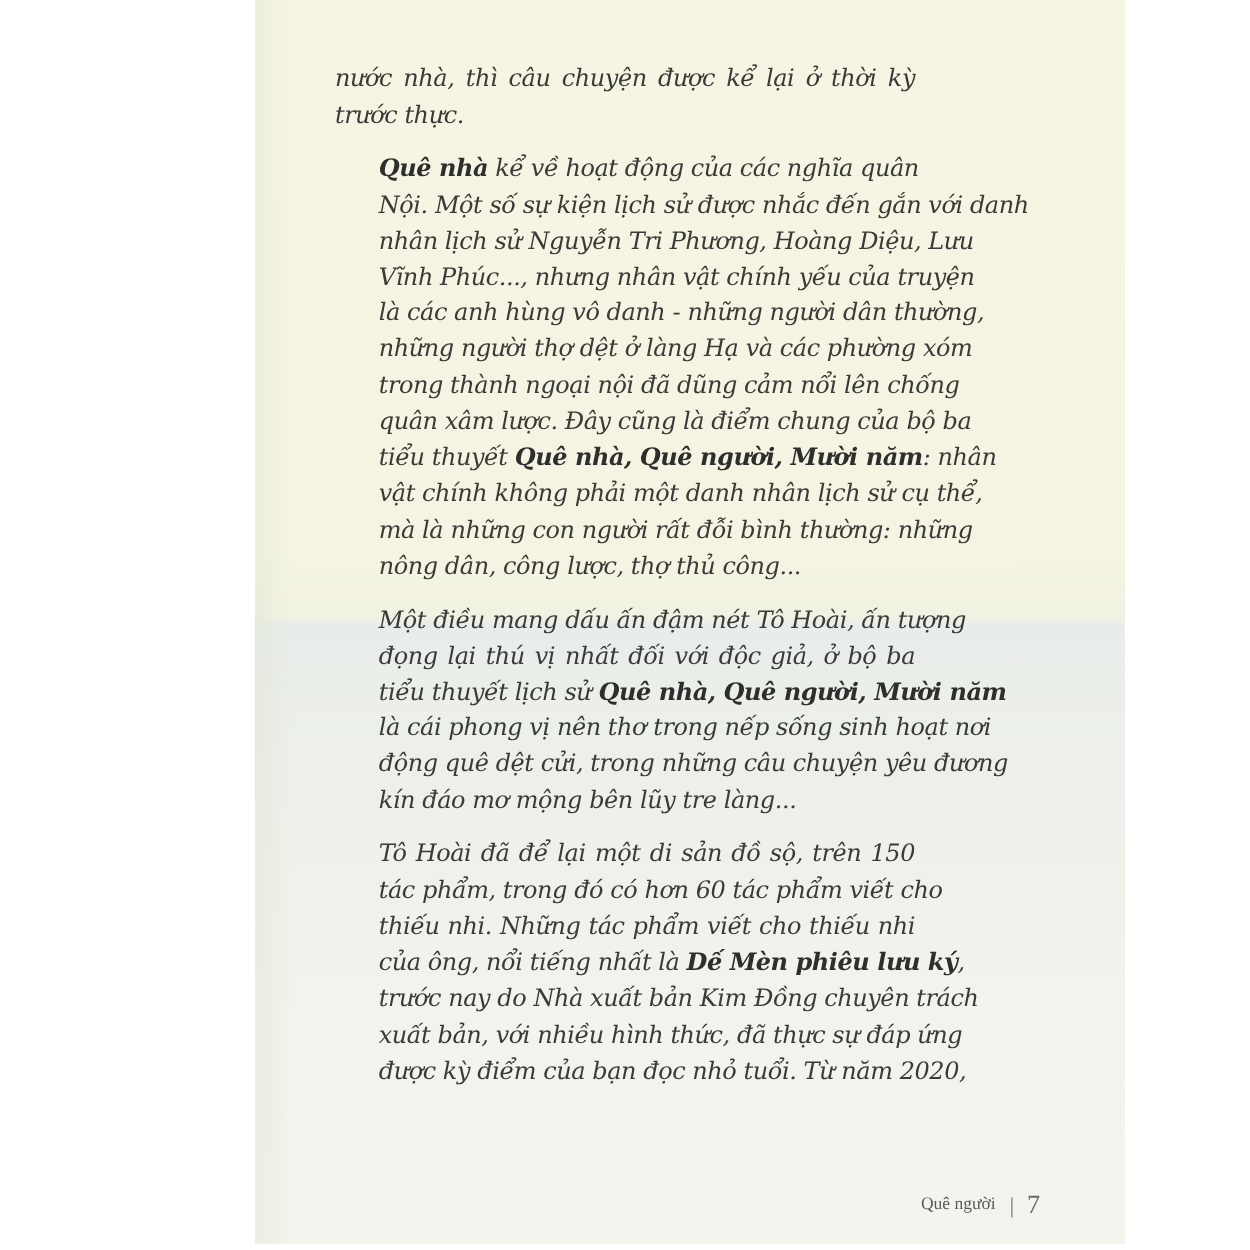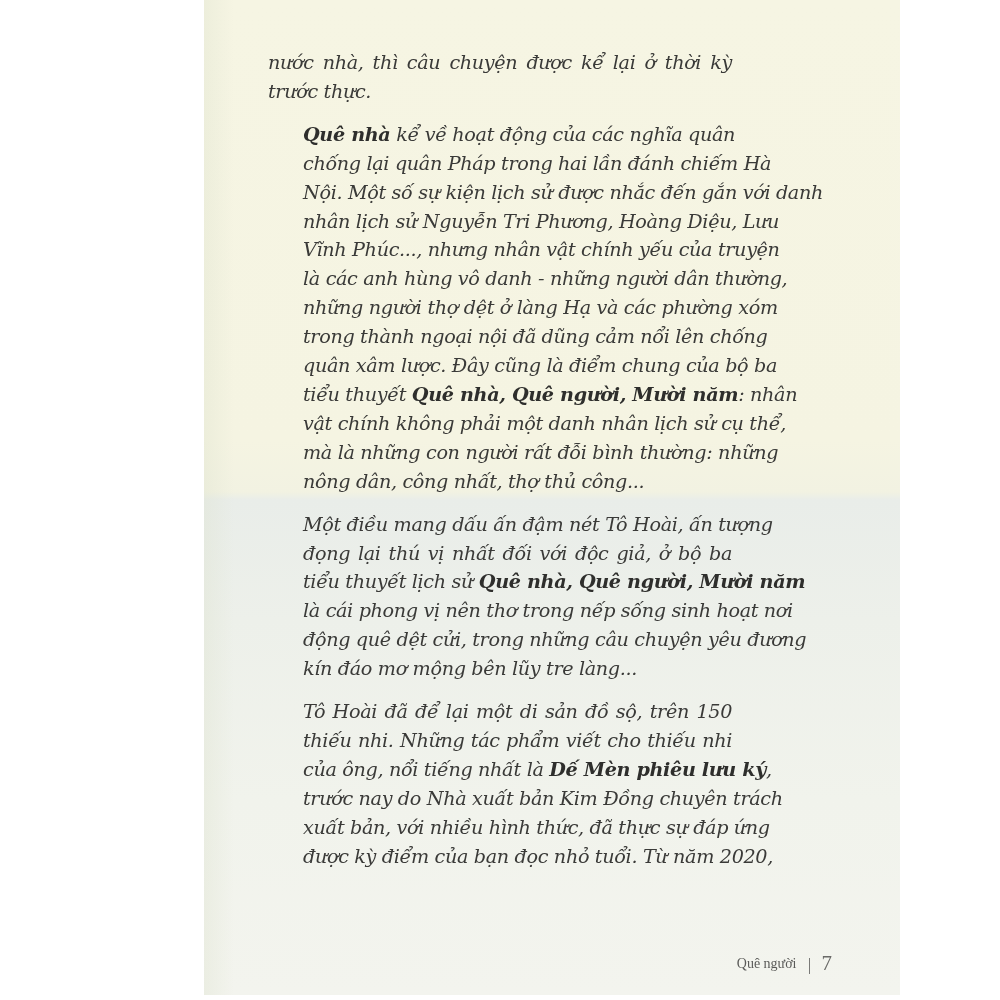--- a/index.html
+++ b/index.html
@@ -96,43 +96,43 @@
 <body>
 
 <div class="page">
   <div class="text-block" id="text-block">
       <p class="para">
         <span class="line"><span>nước nhà, thì câu chuyện được kể lại ở thời kỳ</span></span>
         <span class="line last"><span>trước thực.</span></span>
       </p>
       <p class="para indent">
         <span class="line" style="text-indent: 35px;"><span class="bold">Quê nhà</span><span> kể về hoạt động của các nghĩa quân</span></span>
-        <span class="line"><span>chống lại quân Pháp trong hai lần đánh chiếm Hà</span></span>
         <span class="line"><span>Nội. Một số sự kiện lịch sử được nhắc đến gắn với danh</span></span>
         <span class="line"><span>nhân lịch sử Nguyễn Tri Phương, Hoàng Diệu, Lưu</span></span>
         <span class="line"><span>Vĩnh Phúc..., nhưng nhân vật chính yếu của truyện</span></span>
         <span class="line"><span>là các anh hùng vô danh - những người dân thường,</span></span>
         <span class="line"><span>những người thợ dệt ở làng Hạ và các phường xóm</span></span>
         <span class="line"><span>trong thành ngoại nội đã dũng cảm nổi lên chống</span></span>
         <span class="line"><span>quân xâm lược. Đây cũng là điểm chung của bộ ba</span></span>
         <span class="line"><span>tiểu thuyết </span><span class="bold">Quê nhà, Quê người, Mười năm</span><span>: nhân</span></span>
         <span class="line"><span>vật chính không phải một danh nhân lịch sử cụ thể,</span></span>
         <span class="line"><span>mà là những con người rất đỗi bình thường: những</span></span>
-        <span class="line last"><span>nông dân, công nhất, thợ thủ công...</span></span>
+        <span class="line last"><span>nông dân, công lược, thợ thủ công...</span></span>
       </p>
       <p class="para indent">
         <span class="line" style="text-indent: 35px;"><span>Một điều mang dấu ấn đậm nét Tô Hoài, ấn tượng</span></span>
         <span class="line"><span>đọng lại thú vị nhất đối với độc giả, ở bộ ba</span></span>
         <span class="line"><span>tiểu thuyết lịch sử </span><span class="bold">Quê nhà, Quê người, Mười năm</span></span>
         <span class="line"><span>là cái phong vị nên thơ trong nếp sống sinh hoạt nơi</span></span>
         <span class="line"><span>động quê dệt cửi, trong những câu chuyện yêu đương</span></span>
         <span class="line last"><span>kín đáo mơ mộng bên lũy tre làng...</span></span>
       </p>
       <p class="para indent">
         <span class="line" style="text-indent: 35px;"><span>Tô Hoài đã để lại một di sản đồ sộ, trên 150</span></span>
+        <span class="line"><span>tác phẩm, trong đó có hơn 60 tác phẩm viết cho</span></span>
         <span class="line"><span>thiếu nhi. Những tác phẩm viết cho thiếu nhi</span></span>
         <span class="line"><span>của ông, nổi tiếng nhất là </span><span class="bold">Dế Mèn phiêu lưu ký</span><span>,</span></span>
         <span class="line"><span>trước nay do Nhà xuất bản Kim Đồng chuyên trách</span></span>
         <span class="line"><span>xuất bản, với nhiều hình thức, đã thực sự đáp ứng</span></span>
         <span class="line last"><span>được kỳ điểm của bạn đọc nhỏ tuổi. Từ năm 2020,</span></span>
       </p>
     </div>
 
   <div class="footer">
     <span class="running-title">Quê người</span>

